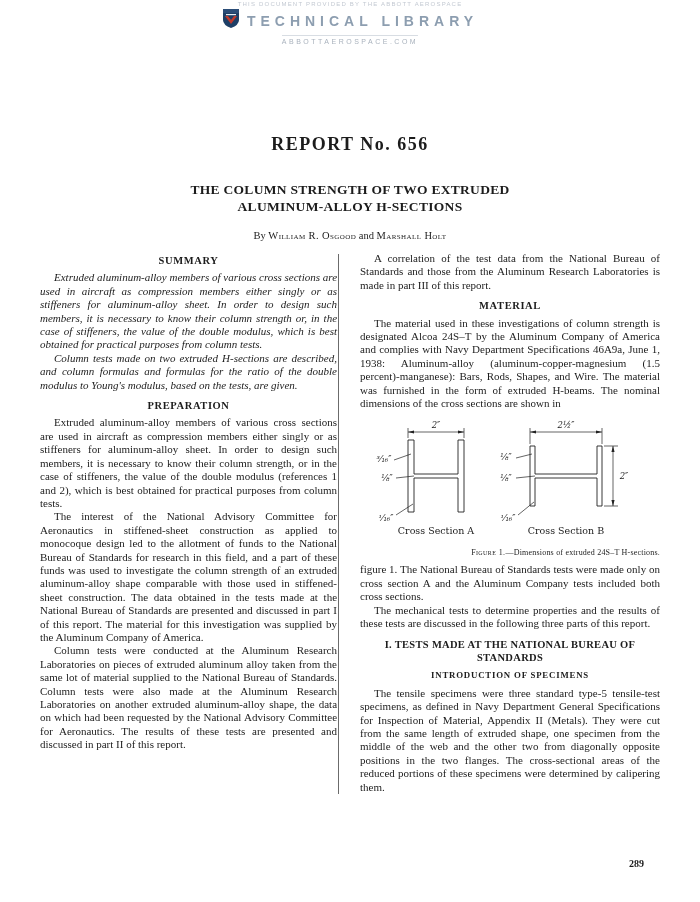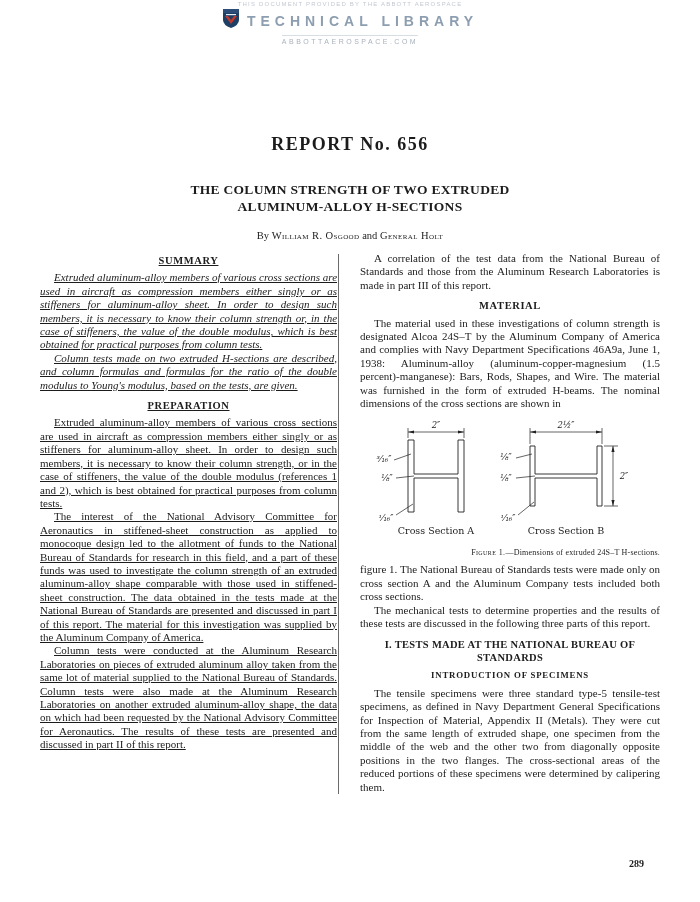--- a/index.html
+++ b/index.html
@@ -15,21 +15,21 @@
   .wm-site{font-size:7px;letter-spacing:2.5px;color:#a9b2bd;margin-top:2px;border-top:1px solid #d8dde3;padding-top:2px;}
   
   .title-block{position:absolute;top:134px;left:0;width:100%;text-align:center;}
   .report-no{font-size:18px;font-weight:700;letter-spacing:1.5px;}
   .main-title{font-size:13.5px;font-weight:700;line-height:17px;margin-top:26px;letter-spacing:0.3px;}
   .byline{font-size:10.5px;margin-top:15px;}
   .sc{font-variant:small-caps;letter-spacing:0.4px;}
   
   .columns{position:absolute;top:252px;left:40px;width:620px;display:flex;}
   .col{width:300px;font-size:11px;line-height:13.4px;text-align:justify;}
-  .col-left{text-decoration:underline;}
+  .col-left{}
   .col-right{padding-left:20px;}
   .divider{width:1px;background:#6b6b6b;margin:2px 1px 0 1px;}
   p{margin:0;text-indent:14px;}
   p.no-indent{text-indent:0;}
   .italic{font-style:italic;}
   .sec-head{text-align:center;font-weight:700;font-size:10.5px;letter-spacing:0.6px;margin:7px 0 4px 0;text-indent:0;}
   .sec-head.first{margin-top:2px;}
   .part-head{text-align:center;font-weight:700;font-size:10.5px;line-height:13px;margin:8px 0 3px 0;text-indent:0;letter-spacing:0.3px;}
   .sub-head{text-align:center;font-weight:700;font-size:8.8px;letter-spacing:0.8px;margin:5px 0 4px 0;text-indent:0;}
   
@@ -61,21 +61,21 @@
 <div class="title-block">
   <div class="report-no">REPORT No. 656</div>
   <div class="main-title">
     <div>THE COLUMN STRENGTH OF TWO EXTRUDED</div>
     <div>ALUMINUM-ALLOY H-SECTIONS</div>
   </div>
   <div class="byline">
     <span>By</span>
     <span class="sc">William R. Osgood</span>
     <span>and</span>
-    <span class="sc">General Holt</span>
+    <span class="sc">Marshall Holt</span>
   </div>
 </div>
 
 <div class="columns">
 
   <div class="col col-left">
     <div class="sec-head first">SUMMARY</div>
     <p class="italic">Extruded aluminum-alloy members of various cross sections are used in aircraft as compression members either singly or as stiffeners for aluminum-alloy sheet. In order to design such members, it is necessary to know their column strength or, in the case of stiffeners, the value of the double modulus, which is best obtained for practical purposes from column tests.</p>
     <p class="italic">Column tests made on two extruded H-sections are described, and column formulas and formulas for the ratio of the double modulus to Young's modulus, based on the tests, are given.</p>
     <div class="sec-head">PREPARATION</div>

